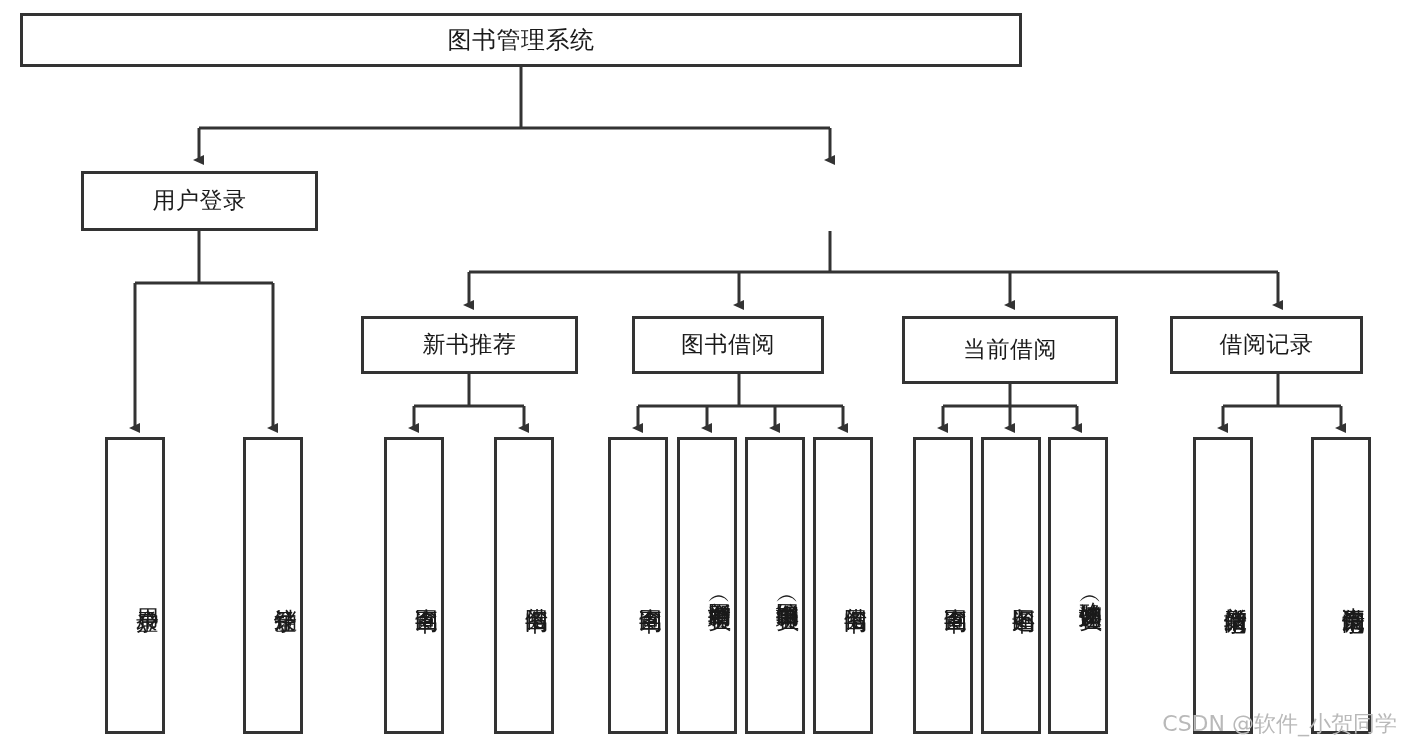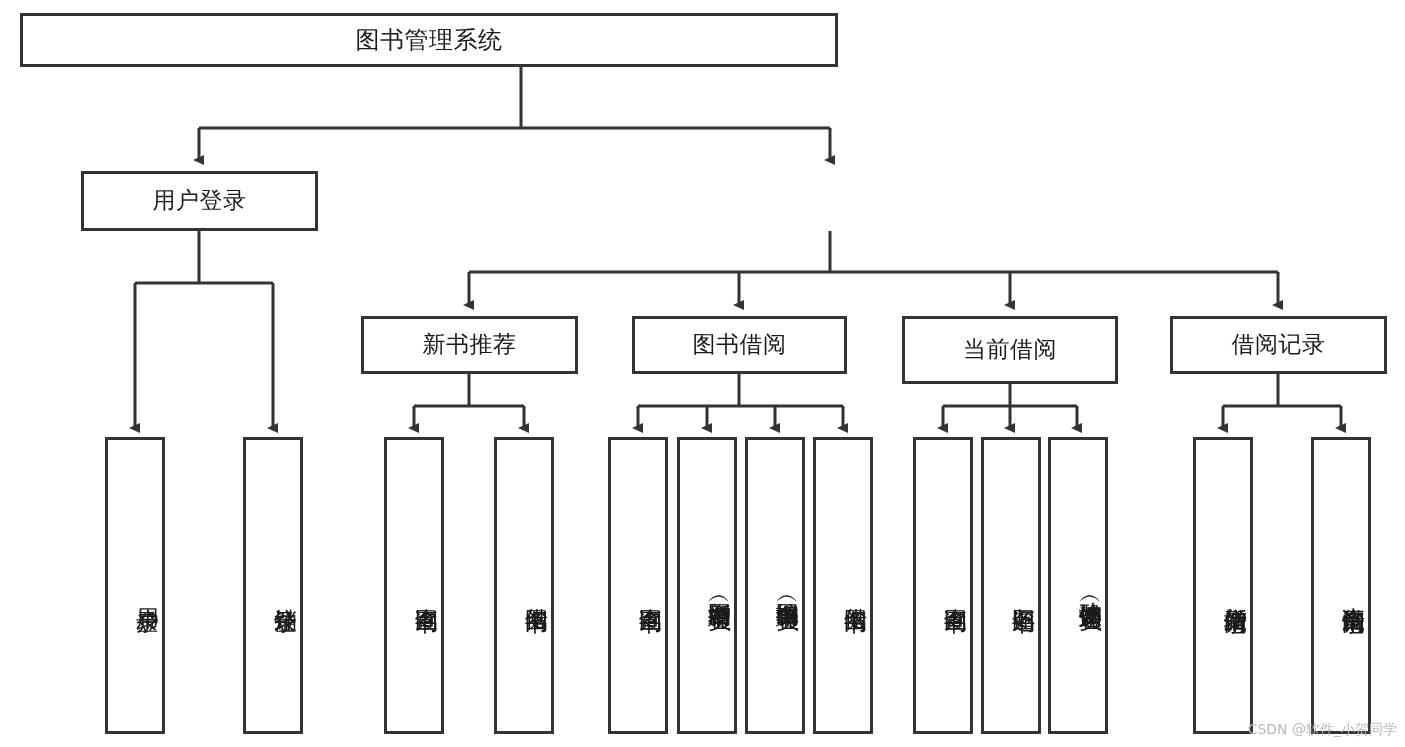--- a/index.html
+++ b/index.html
@@ -54,21 +54,21 @@
     left: 0;
     top: 0;
     width: 1405px;
     height: 747px;
     pointer-events: none;
   }
   .watermark {
     position: absolute;
     right: 8px;
     bottom: 8px;
-    font-size: 14px;
+    font-size: 22px;
     color: #b9b9b9;
     white-space: nowrap;
     font-family: "DejaVu Sans", "Liberation Sans", sans-serif;
   }
 </style>
 </head>
 <body>
 
 <div id="canvas">
 
@@ -115,42 +115,42 @@
       <path d="M1010,406 L1010,428" marker-end="url(#arrow)"></path>
       <path d="M1077,406 L1077,428" marker-end="url(#arrow)"></path>
 
       <path d="M1278,374 L1278,406"></path>
       <path d="M1223,406 L1341,406"></path>
       <path d="M1223,406 L1223,428" marker-end="url(#arrow)"></path>
       <path d="M1341,406 L1341,428" marker-end="url(#arrow)"></path>
     </g>
   </svg>
 
-  <div class="node node-h node-title" style="left:20px; top:13px; width:818px; height:54px;">
+  <div class="node node-h node-title" style="left:20px; top:13px; width:1002px; height:54px;">
     <span>图书管理系统</span>
   </div>
 
   <div class="node node-h" style="left:81px; top:171px; width:237px; height:60px;">
     <span>用户登录</span>
   </div>
 
 
   <div class="node node-h" style="left:361px; top:316px; width:217px; height:58px;font-family:Liberation Serif, serif;">
     <span>新书推荐</span>
   </div>
 
-  <div class="node node-h" style="left:632px; top:316px; width:215px; height:58px;">
+  <div class="node node-h" style="left:632px; top:316px; width:192px; height:58px;">
     <span>图书借阅</span>
   </div>
 
   <div class="node node-h" style="left:902px; top:316px; width:216px; height:68px;">
     <span>当前借阅</span>
   </div>
 
-  <div class="node node-h" style="left:1170px; top:316px; width:217px; height:58px;">
+  <div class="node node-h" style="left:1170px; top:316px; width:193px; height:58px;">
     <span>借阅记录</span>
   </div>
 
   <div class="node node-v" style="left:105px; top:437px; width:60px; height:297px;">
     <span>用户登录</span>
   </div>
   <div class="node node-v" style="left:243px; top:437px; width:60px; height:297px;">
     <span>注销登录</span>
   </div>
 

